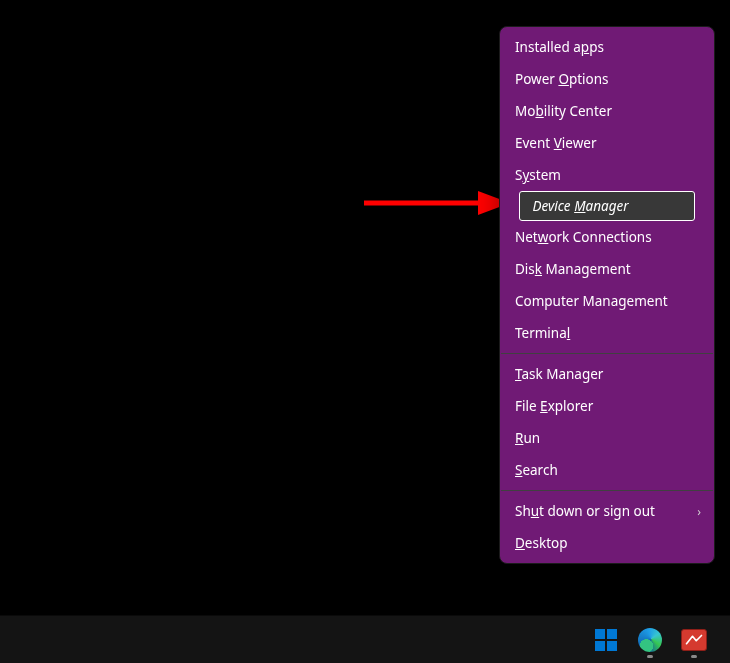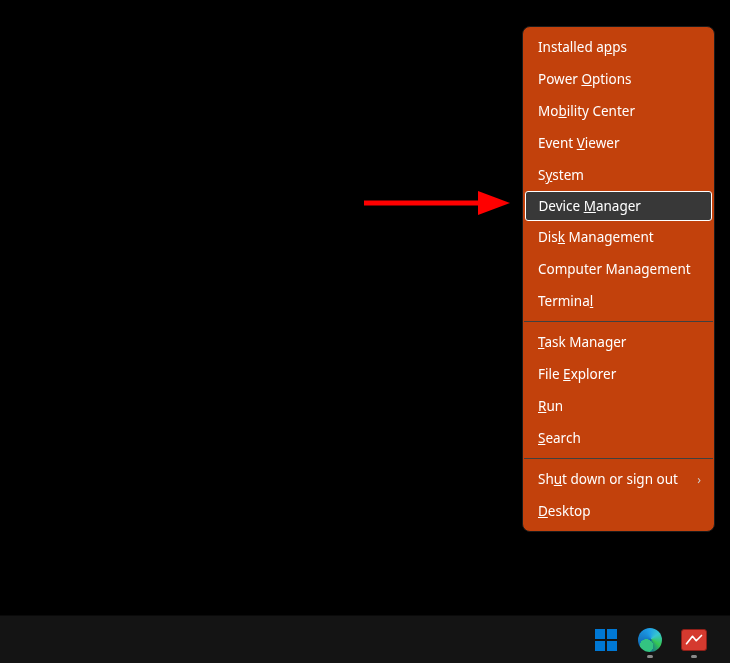--- a/index.html
+++ b/index.html
@@ -8,45 +8,46 @@
     width: 730px; height: 663px;
     background: #000;
     font-family: "Segoe UI", system-ui, sans-serif;
     overflow: hidden;
     position: relative;
   }
   .menu {
     position: absolute;
     top: 26px;
     right: 15px;
-    width: 193px;
-    background: #c2410c;
+    width: 216px;
+    background: #701a75;
     border-radius: 8px;
     padding: 4px 1px 4px 1px;
     color: #fff;
     font-size: 13.5px;
     box-shadow: 0 8px 24px rgba(0,0,0,.4);
     border: 1px solid #1b1b1b;
   }
   .menu-item {
     display: flex;
     align-items: center;
     height: 32px;
     padding: 0 14px;
     cursor: default;
     position: relative;
     border-radius: 4px;
   }
   .menu-item.highlight {
     border: 1.5px solid #fff;
     border-radius: 3px;
     height: 30px;
-    margin: 0 1px;
+    margin: 0 18px;
     padding: 0 12.5px;
     background: #383838;
+    font-style: italic;
   }
   .menu-sep {
     height: 1px;
     background: #404040;
     margin: 4px 0;
   }
   .menu-item .chev {
     position: absolute;
     right: 12px;
     top: 50%;
@@ -166,20 +167,23 @@
       <span>Mo<span class="underline-char">b</span>ility Center</span>
     </div>
     <div class="menu-item">
       <span>Event <span class="underline-char">V</span>iewer</span>
     </div>
     <div class="menu-item">
       <span>S<span class="underline-char">y</span>stem</span>
     </div>
     <div class="menu-item highlight">
       <span>Device <span class="underline-char">M</span>anager</span>
+    </div>
+    <div class="menu-item">
+      <span>Net<span class="underline-char">w</span>ork Connections</span>
     </div>
     <div class="menu-item">
       <span>Dis<span class="underline-char">k</span> Management</span>
     </div>
     <div class="menu-item">
       <span>Computer Mana<span class="underline-char">g</span>ement</span>
     </div>
     <div class="menu-item">
       <span>Termina<span class="underline-char">l</span></span>
     </div>

